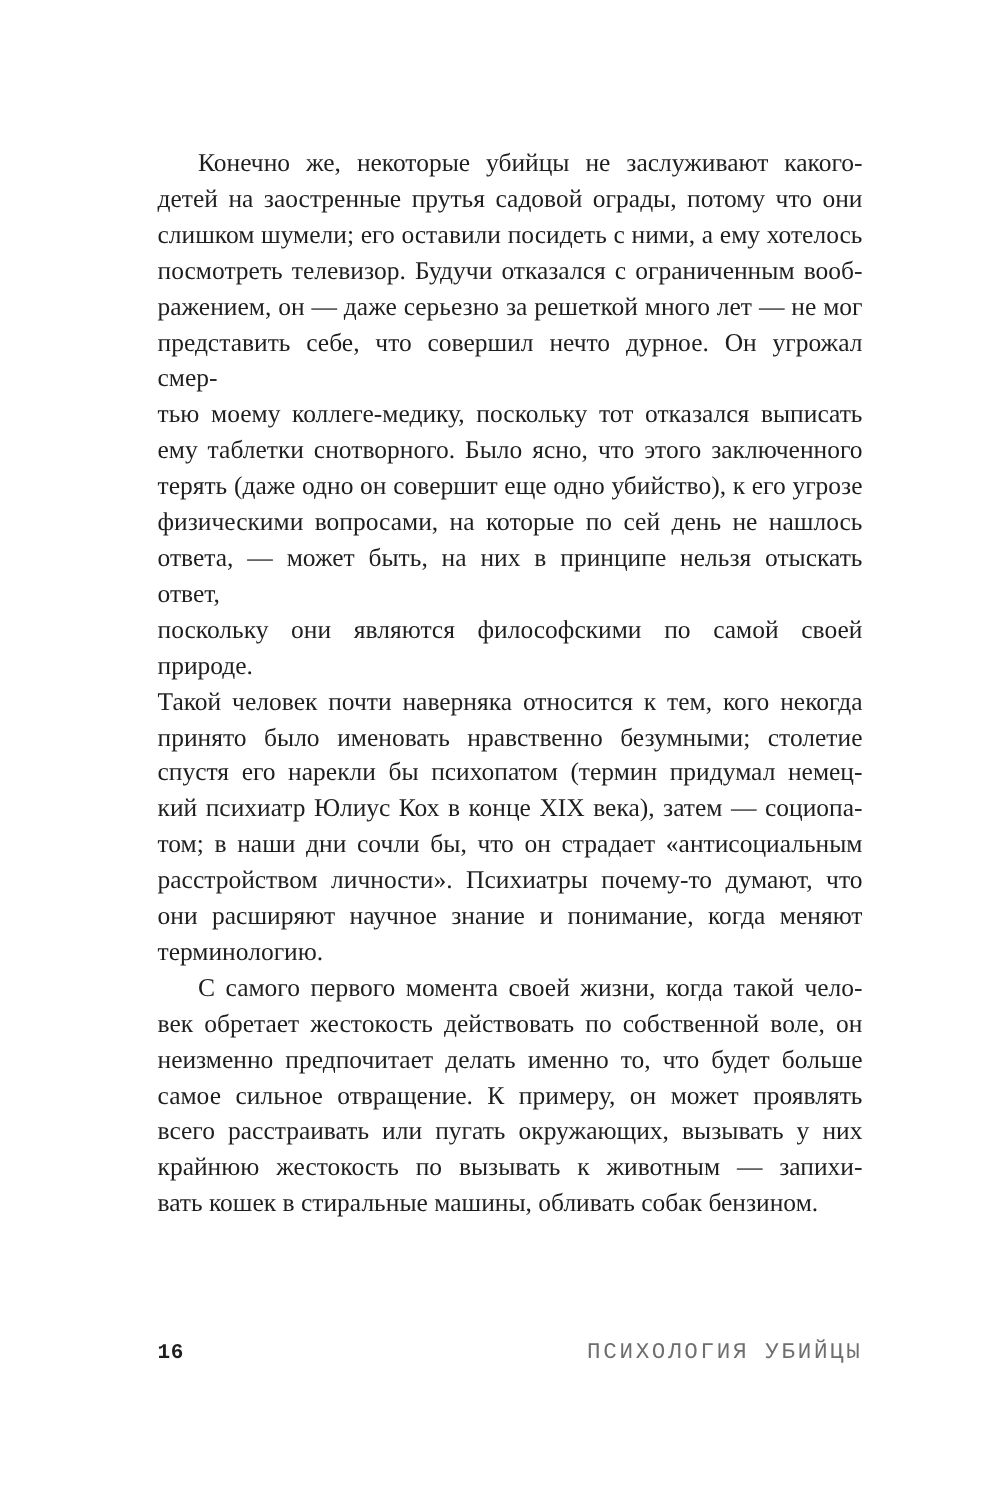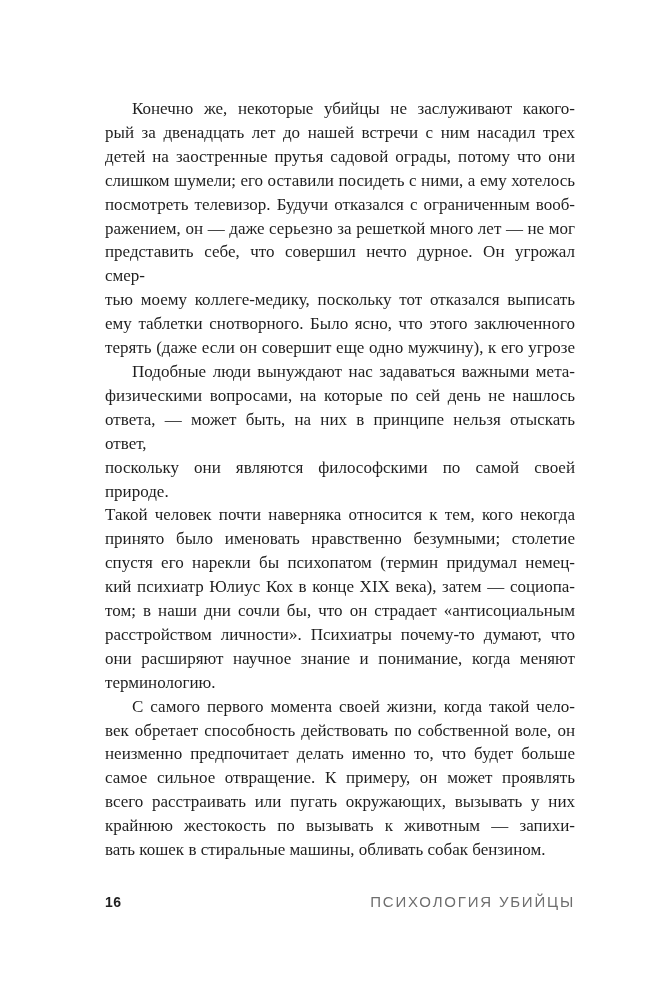--- a/index.html
+++ b/index.html
@@ -41,21 +41,21 @@
     text-align-last: left;
   }
   .footer {
     position: absolute;
     left: 105px;
     top: 893px;
     width: 470px;
     display: flex;
     justify-content: space-between;
     align-items: baseline;
-    font-family: Liberation Sans, sans-serif;
+    font-family: Liberation Mono, monospace;
   }
   .page-num {
     font-size: 14px;
     font-weight: 700;
     color: #1f1f1f;
     letter-spacing: 0.5px;
   }
   .running-title {
     font-size: 15px;
     font-weight: 400;
@@ -63,47 +63,45 @@
     letter-spacing: 1.8px;
   }
 </style>
 </head>
 <body>
 
 <div class="page">
   <main class="text-block" id="body-text">
       <div class="paragraph">
         <div class="line first">Конечно же, некоторые убийцы не заслуживают какого-</div>
-        <div class="line">рый за двенадцать лет до нашей встречи с ним насадил трех</div>
         <div class="line">детей на заостренные прутья садовой ограды, потому что они</div>
         <div class="line">слишком шумели; его оставили посидеть с ними, а ему хотелось</div>
         <div class="line">посмотреть телевизор. Будучи отказался с ограниченным вооб-</div>
         <div class="line">ражением, он — даже серьезно за решеткой много лет — не мог</div>
         <div class="line">представить себе, что совершил нечто дурное. Он угрожал смер-</div>
         <div class="line">тью моему коллеге-медику, поскольку тот отказался выписать</div>
         <div class="line">ему таблетки снотворного. Было ясно, что этого заключенного</div>
-        <div class="line">терять (даже если он совершит еще одно мужчину), к его угрозе</div>
+        <div class="line">терять (даже одно он совершит еще одно убийство), к его угрозе</div>
       </div>
       <div class="paragraph">
-        <div class="line first">Подобные люди вынуждают нас задаваться важными мета-</div>
         <div class="line">физическими вопросами, на которые по сей день не нашлось</div>
         <div class="line">ответа, — может быть, на них в принципе нельзя отыскать ответ,</div>
         <div class="line">поскольку они являются философскими по самой своей природе.</div>
         <div class="line">Такой человек почти наверняка относится к тем, кого некогда</div>
         <div class="line">принято было именовать нравственно безумными; столетие</div>
         <div class="line">спустя его нарекли бы психопатом (термин придумал немец-</div>
         <div class="line">кий психиатр Юлиус Кох в конце XIX века), затем — социопа-</div>
         <div class="line">том; в наши дни сочли бы, что он страдает «антисоциальным</div>
         <div class="line">расстройством личности». Психиатры почему-то думают, что</div>
         <div class="line">они расширяют научное знание и понимание, когда меняют</div>
         <div class="line last">терминологию.</div>
       </div>
       <div class="paragraph">
         <div class="line first">С самого первого момента своей жизни, когда такой чело-</div>
-        <div class="line">век обретает способность действовать по собственной воле, он</div>
+        <div class="line">век обретает жестокость действовать по собственной воле, он</div>
         <div class="line">неизменно предпочитает делать именно то, что будет больше</div>
         <div class="line">самое сильное отвращение. К примеру, он может проявлять</div>
         <div class="line">всего расстраивать или пугать окружающих, вызывать у них</div>
         <div class="line">крайнюю жестокость по вызывать к животным — запихи-</div>
         <div class="line last">вать кошек в стиральные машины, обливать собак бензином.</div>
       </div>
     </main>
   <footer class="footer">
     <span class="page-num">16</span>
     <span class="running-title">ПСИХОЛОГИЯ УБИЙЦЫ</span>

